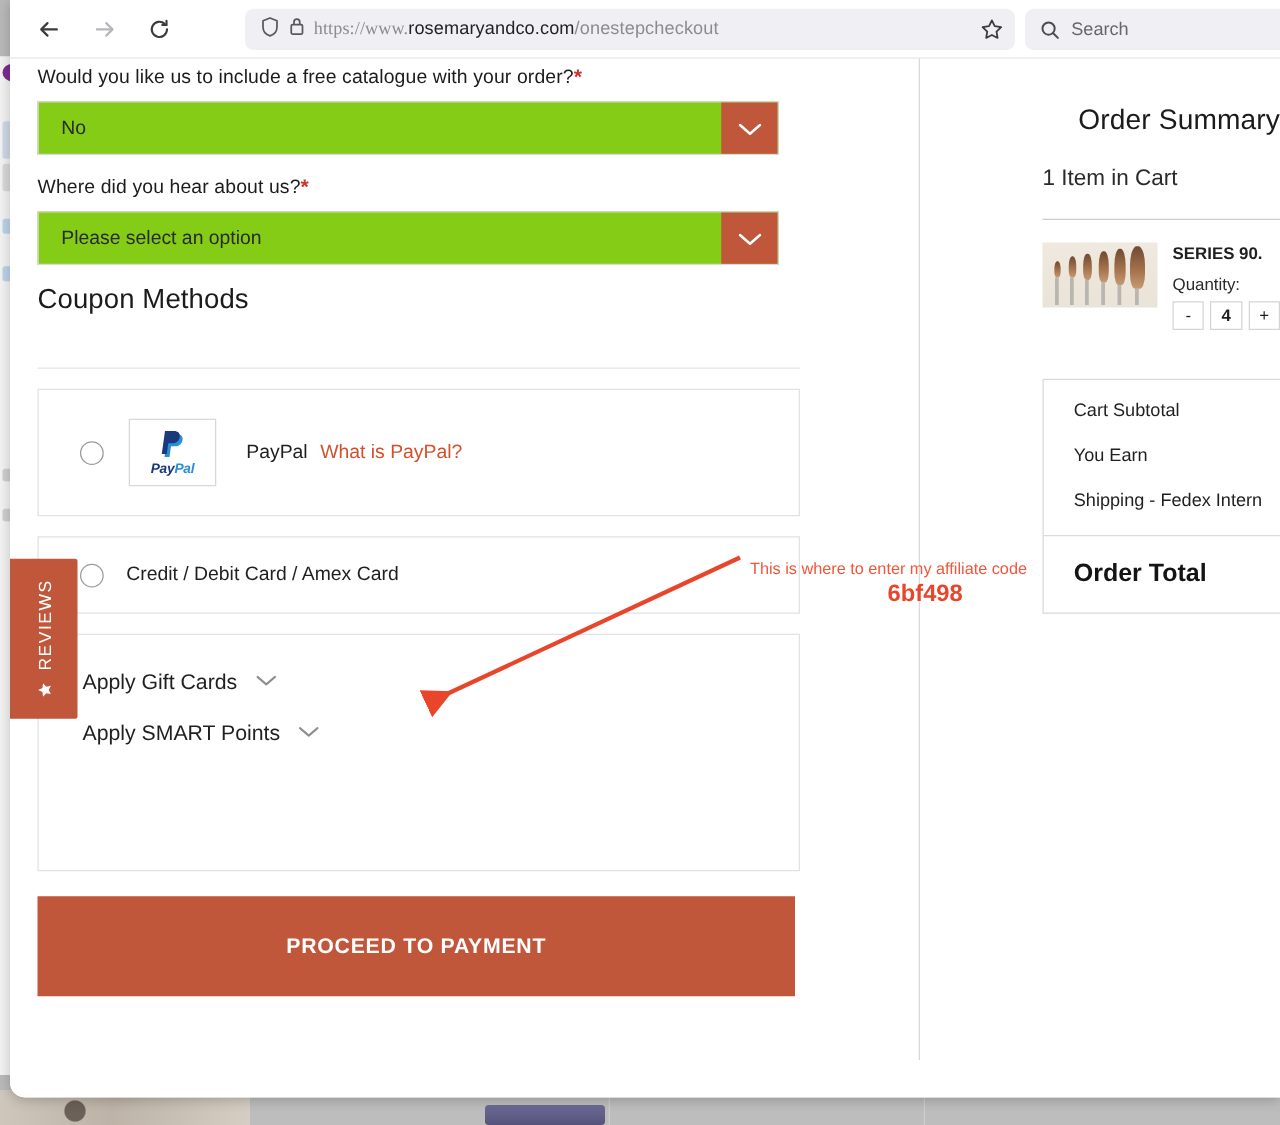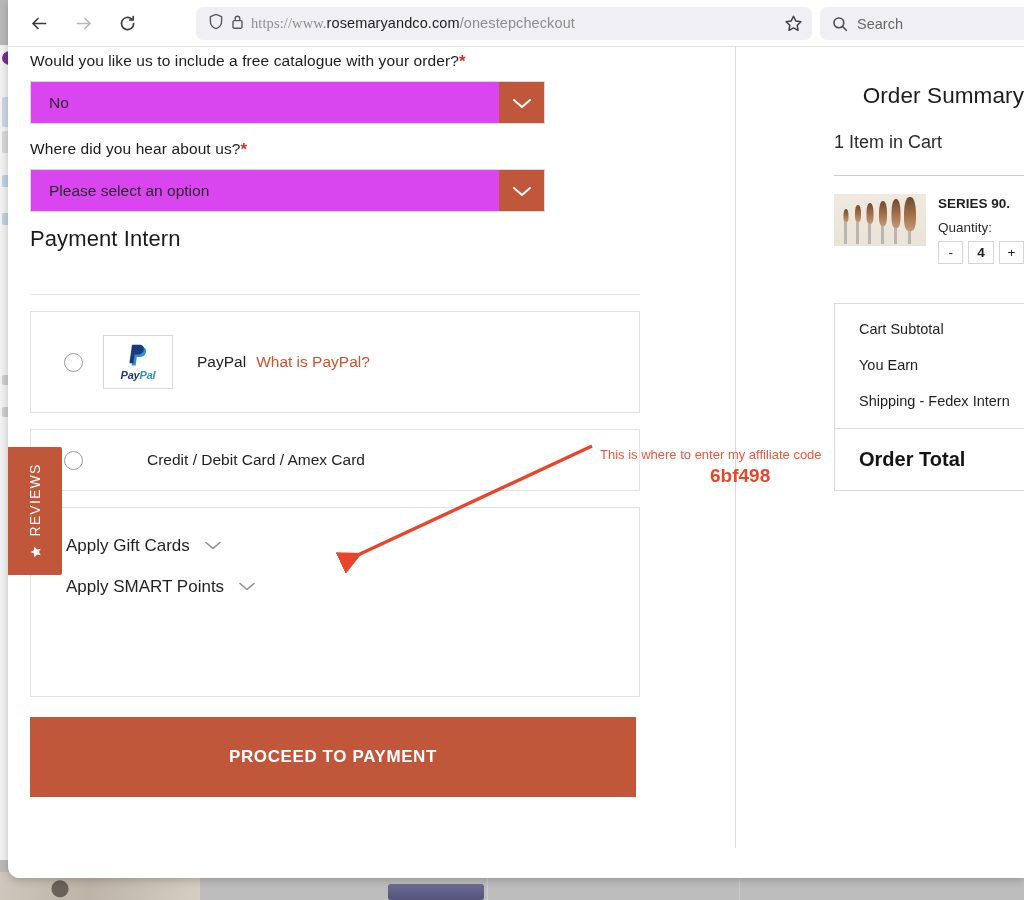--- a/index.html
+++ b/index.html
@@ -104,22 +104,22 @@
   
   .col-left { position: absolute; left: 22px; top: 0; width: 640px; }
 
   .field-label {
     font-size: 15.5px; color: #1c1c1c; margin-top: 5px; margin-bottom: 9px;
     letter-spacing: .1px;
   }
   .req { color: #d0312d; font-size: 17px; font-weight: 700; vertical-align: -1px; }
 
   .select-wrap {
-    position: relative; width: 515px; height: 43px;
-    border: 1px solid #d9d9d9; background: #d946ef;
+    position: relative; width: 593px; height: 43px;
+    border: 1px solid #d9d9d9; background: #84cc16;
     display: flex; align-items: center;
   }
   .select-value {
     font-size: 15.5px; color: #2a2a2a; padding-left: 18px;
   }
   .select-arrow {
     position: absolute; right: 0; top: 0; width: 45px; height: 41px;
     background: #c0563a; display: flex; align-items: center; justify-content: center;
   }
   .select-arrow svg { display: block; }
@@ -132,21 +132,21 @@
   .hr {
     width: 610px; height: 1px; background: #e6e6e6;
     margin-top: 42px;
   }
 
   .pay-box {
     position: relative; width: 610px; border: 1px solid #e2e2e2;
     background: #ffffff; display: flex; align-items: center;
   }
   .pay-box.paypal { height: 102px; margin-top: 16px; padding-left: 33px; }
-  .pay-box.card { height: 62px; margin-top: 16px; padding-left: 33px; gap: 46px; }
+  .pay-box.card { height: 62px; margin-top: 16px; padding-left: 33px; }
 
   .radio {
     width: 19px; height: 19px; border: 1.6px solid #9a9a9a; border-radius: 50%;
     background: #fff; flex: 0 0 auto;
   }
   .paypal-logo {
     width: 70px; height: 54px; border: 1px solid #d8d8d8; background: #fff;
     margin-left: 20px; display: flex; flex-direction: column;
     align-items: center; justify-content: center; gap: 1px; flex: 0 0 auto;
   }
@@ -339,21 +339,21 @@
 
         <div class="select-wrap">
           <span class="select-value">Please select an option</span>
           <span class="select-arrow">
             <svg width="22" height="14" viewBox="0 0 22 14" fill="none" stroke="#ffffff" stroke-width="2" stroke-linecap="round" stroke-linejoin="round">
               <path d="M3 4l8 7 8-7"></path>
             </svg>
           </span>
         </div>
 
-        <div class="section-title">Payment Intern</div>
+        <div class="section-title">Coupon Methods</div>
 
         <div class="hr"></div>
 
         <div class="pay-box paypal">
           <span class="radio"></span>
           <span class="paypal-logo">
             <svg width="24" height="25" viewBox="0 0 24 25">
               <path d="M5.6 22.6 8.2 4.1h7.1c3.3 0 5.2 1.7 4.7 4.8-.5 3.3-3 5.1-6.4 5.1h-2.8l-1.2 8.6H5.6z" fill="#2a8fd4"></path>
               <path d="M3.4 20.2 6 1.7h7.1c3.3 0 5.2 1.7 4.7 4.8-.5 3.3-3 5.1-6.4 5.1H8.6l-1.2 8.6H3.4z" fill="#1a3a7d"></path>
             </svg>

